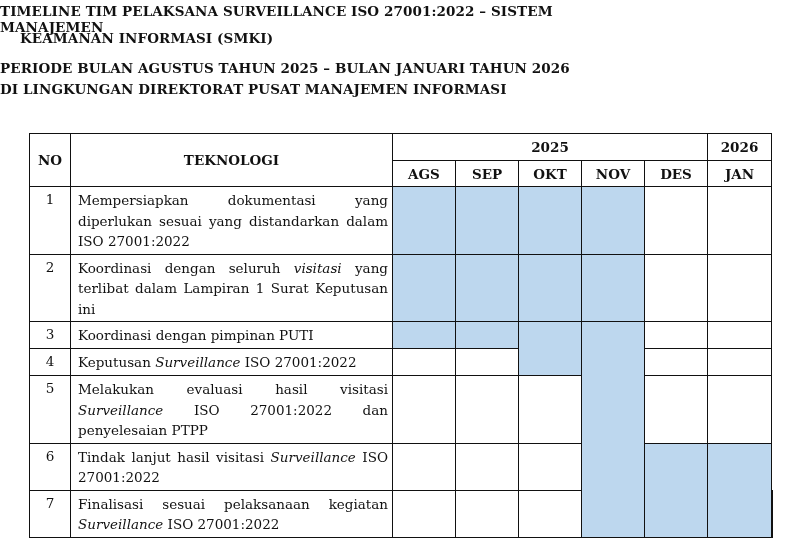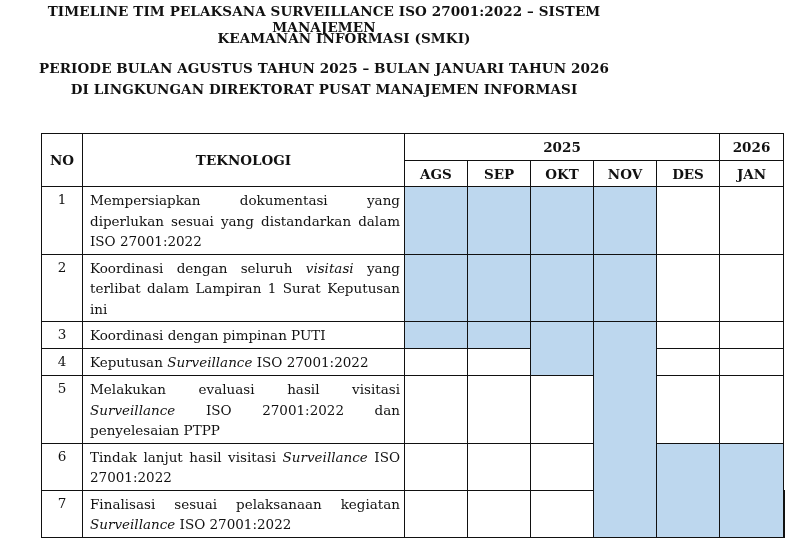--- a/index.html
+++ b/index.html
@@ -1,19 +1,19 @@
 <!DOCTYPE html>
 <html><head>
   <meta charset="utf-8">
   <style>
     html, body { margin: 0; padding: 0; background: #ffffff; }
     body { width: 800px; height: 544px; position: relative; overflow: hidden; font-family: "DejaVu Serif", serif; color: #111; }
-    .title { position: absolute; left: 0; width: 648px; text-align: center; font-weight: bold; font-size: 13.5px; letter-spacing: 0.1px; }
+    .title { position: absolute; left: 0; width: 648px; text-align: left; font-weight: bold; font-size: 13.5px; letter-spacing: 0.1px; }
     .t1 { top: 3px; } .t2 { top: 30px; margin-left: 20px; } .t3 { top: 60px; } .t4 { top: 81px; }
-    table { position: absolute; left: 29px; top: 133px; border-collapse: collapse; table-layout: fixed; margin-left: 12px; }
+    table { position: absolute; left: 29px; top: 133px; border-collapse: collapse; table-layout: fixed; }
     td, th { border: 1.5px solid #111; padding: 0; font-size: 13.5px; }
     th { font-weight: bold; text-align: center; font-size: 13.5px; }
     td.no { text-align: center; vertical-align: top; padding-top: 4px; }
     td.act { vertical-align: top; padding: 3px 4px 2px 7px; text-align: justify; line-height: 20.5px; }
     td.act.single { line-height: 19px; padding-top: 4px; }
     .shade { background: #BDD7EE; }
     i { font-style: italic; }
   </style>
 </head>
 <body>

